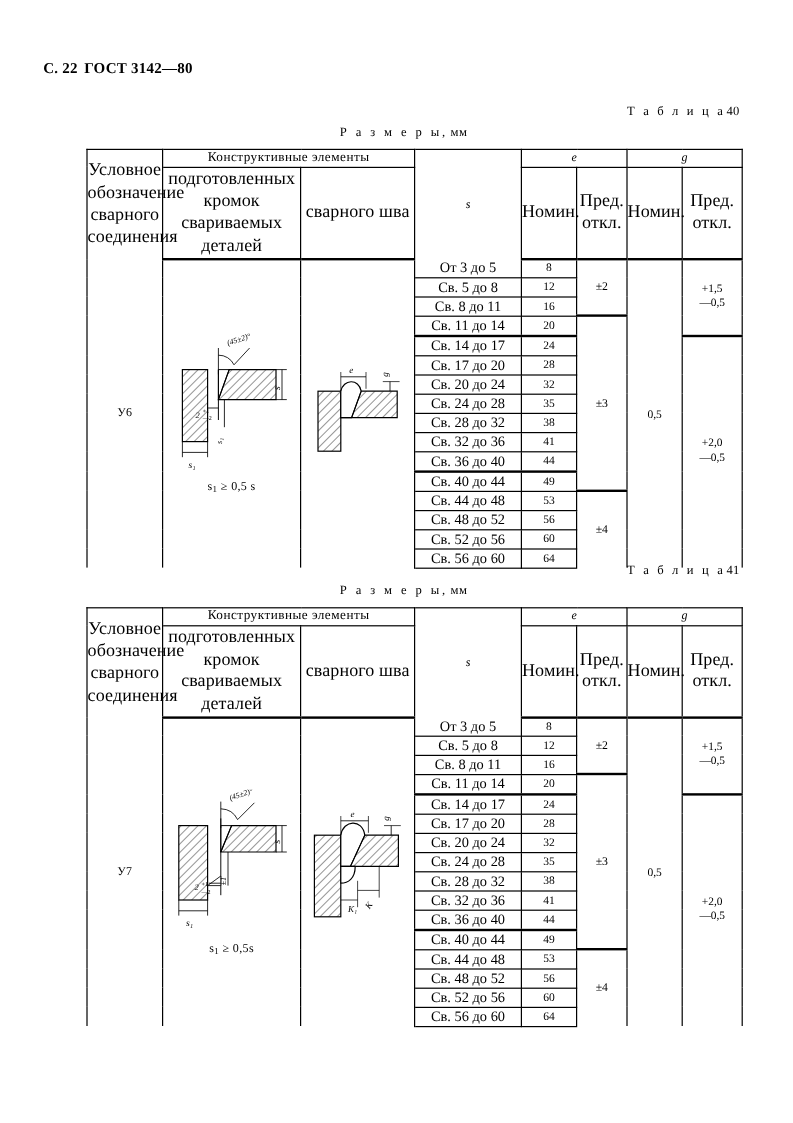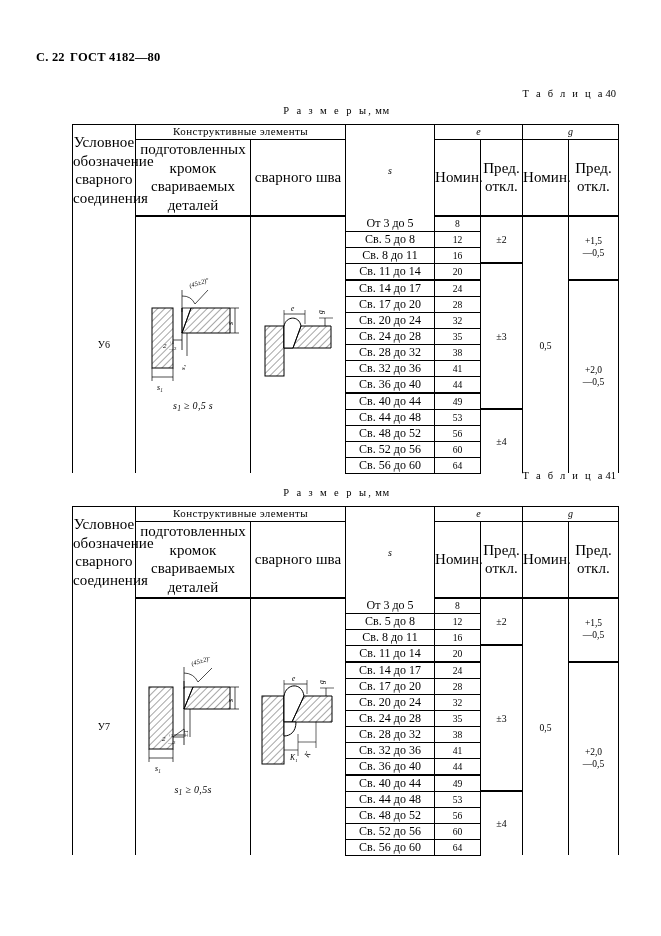--- a/index.html
+++ b/index.html
@@ -105,32 +105,31 @@
 
   
   .draw-cell { position: relative; }
   .idcell { font-size: 10px; letter-spacing: 0.3px; }
 
   
   .fig { display: block; margin: 0 auto; }
   .fig-note {
     text-align: center;
     font-size: 10px;
-    font-style: italic;
     margin-top: 2px;
     letter-spacing: 0.3px;
   }
   .fig-note .sub { font-size: 7.5px; vertical-align: -0.25em; }
 </style>
 </head>
 <body>
 
 <div class="page-header">
   <span class="pg-num">С. 22</span>
-  <span>ГОСТ 4182—80</span>
+  <span>ГОСТ 3142—80</span>
 </div>
 
 <div class="section" id="section-40">
 
   <div class="table-caption">
     <span>Т а б л и ц а</span><span class="cap-num">40</span>
   </div>
 
   <div class="size-note">
     <span>Р а з м е р ы,</span><span class="units">мм</span>

